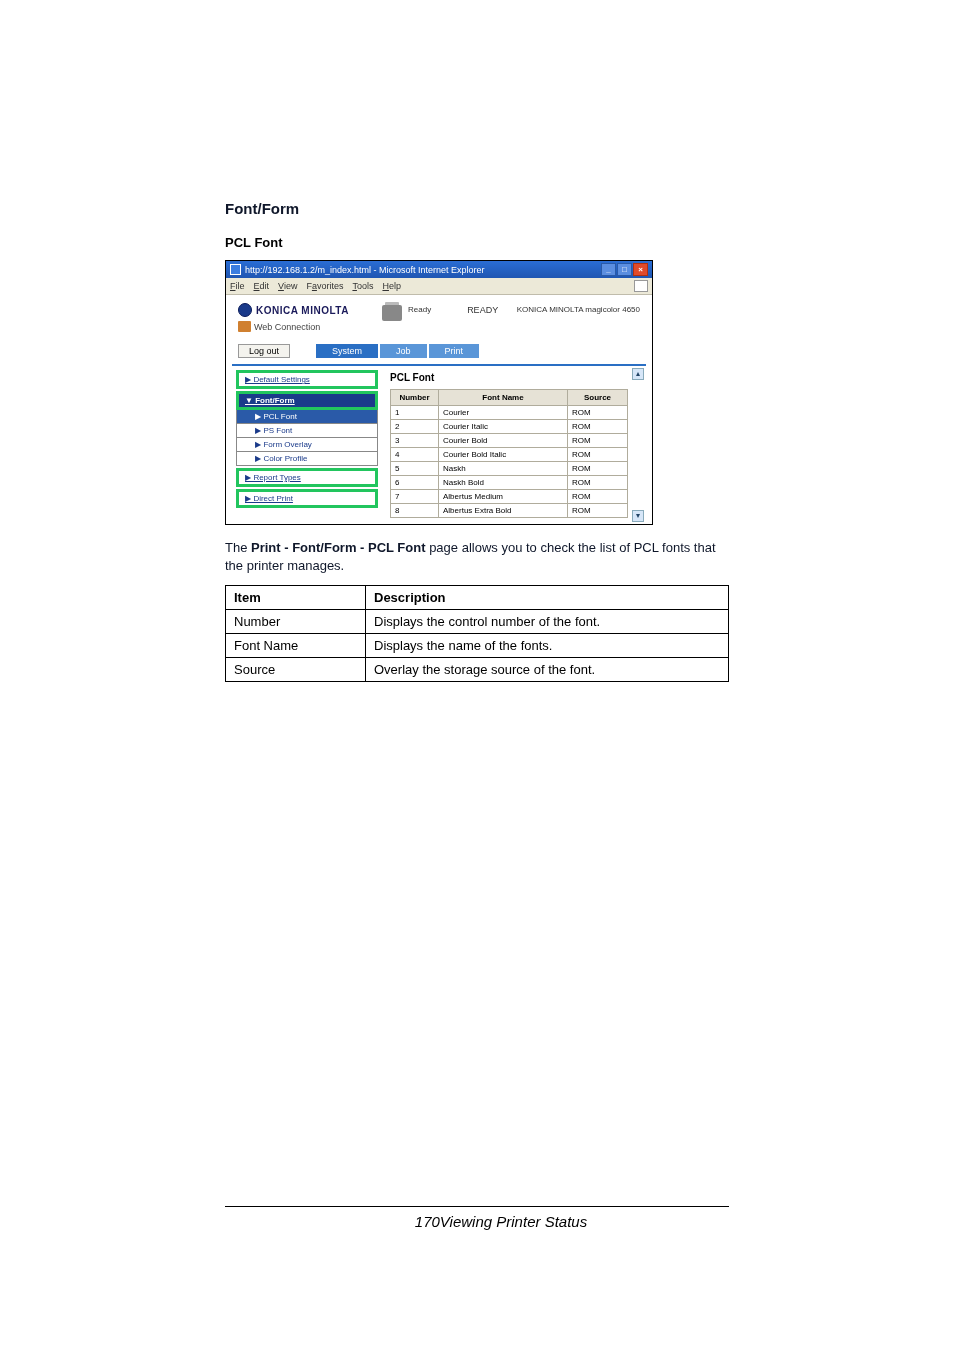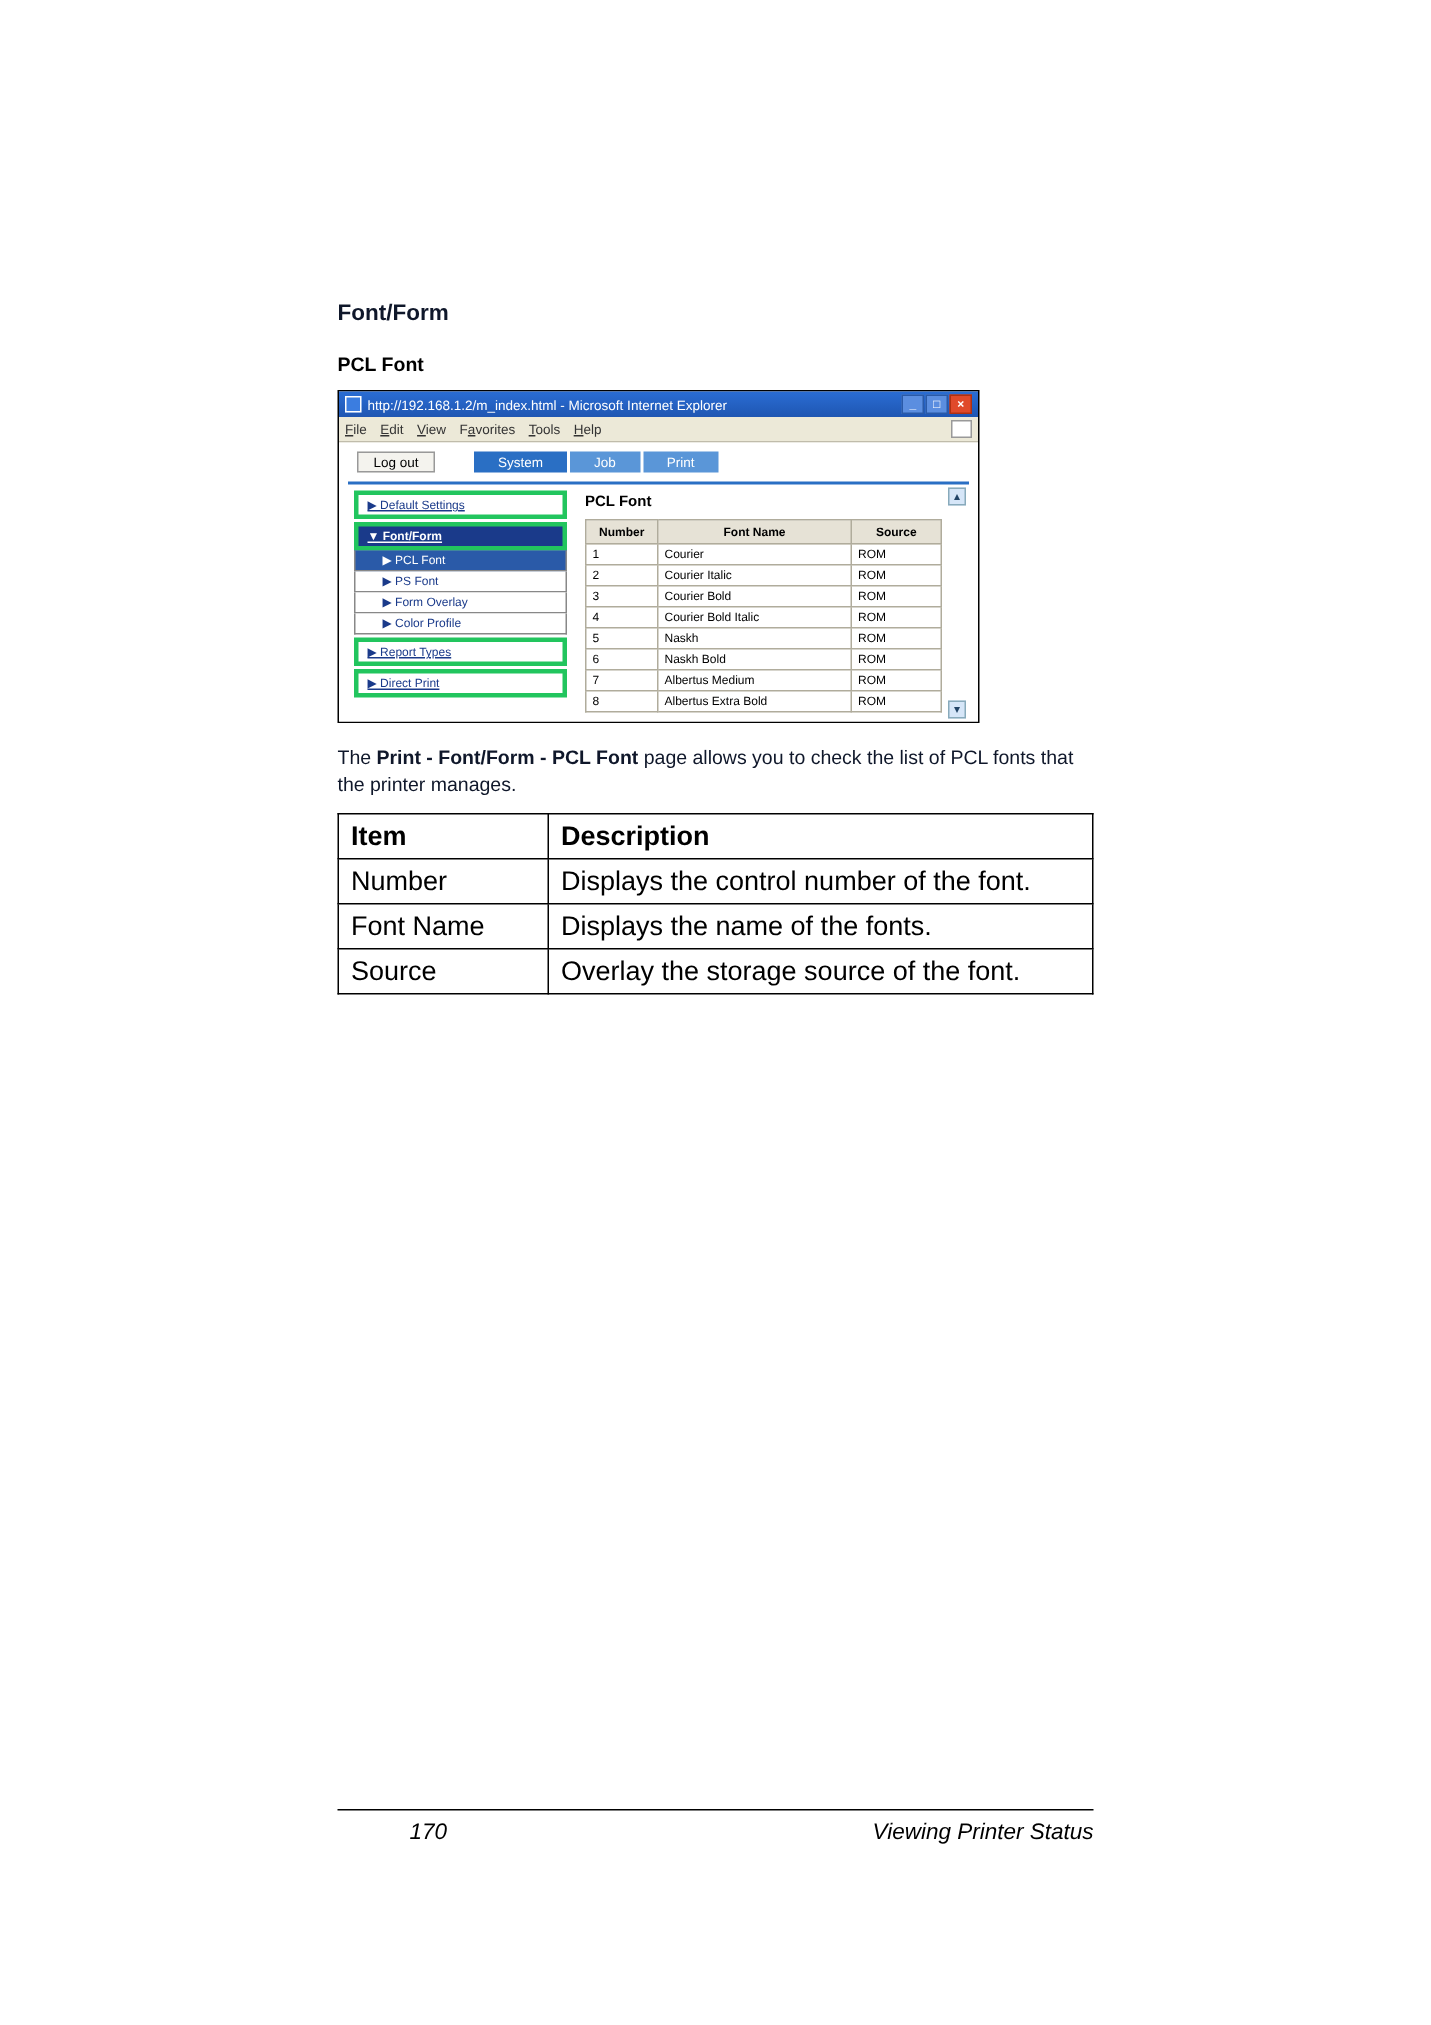--- a/index.html
+++ b/index.html
@@ -165,21 +165,21 @@
       font-size: 13px;
       line-height: 1.4;
       margin-bottom: 10px;
       color: #0f172a;
     }
     .desc-para .bold { font-weight: bold; }
 
     .doc-table {
       width: 504px;
       border-collapse: collapse;
-      font-size: 18px;
+      font-size: 13px;
     }
     .doc-table th, .doc-table td {
       border: 1px solid #000;
       padding: 4px 8px;
       text-align: left;
       vertical-align: top;
     }
     .doc-table th { font-weight: bold; }
     .doc-table .col-item { width: 140px; }
 
@@ -188,21 +188,21 @@
       left: 225px;
       right: 225px;
       bottom: 120px;
     }
     .footer-line {
       border-top: 1px solid #000;
       margin-bottom: 6px;
     }
     .footer-row {
       display: flex;
-      justify-content: space-between;
+      justify-content: center;
       font-size: 15px;
       font-style: italic;
       color: #000;
       margin-left: 48px;
     }
     .u { text-decoration: underline; }
   </style>
 </head>
 <body>
 
@@ -223,20 +223,38 @@
     <div class="menubar">
       <span><span class="u">F</span><span>ile</span></span>
       <span><span class="u">E</span>dit</span>
       <span><span class="u">V</span>iew</span>
       <span>F<span class="u">a</span>vorites</span>
       <span><span class="u">T</span>ools</span>
       <span><span class="u">H</span>elp</span>
       <span class="ms-flag"></span>
     </div>
     <div class="content-area">
+      <div class="header-row">
+        <div class="logo-block">
+          <div class="km-logo">
+            <span class="globe"></span>
+            <span>KONICA MINOLTA</span>
+          </div>
+          <div class="pagescope">
+            <span class="ps-icon"></span>
+            <span> Web Connection</span>
+          </div>
+        </div>
+        <div class="status-block">
+          <span class="printer-icon"></span>
+          <span class="ready-label">Ready</span>
+          <span class="ready-text">READY</span>
+          <span class="device-name">KONICA MINOLTA magicolor 4650</span>
+        </div>
+      </div>
       <div class="logout-row">
         <button class="logout-btn">Log out</button>
         <div class="vtabs">
           <div class="vtab active">System</div>
           <div class="vtab">Job</div>
           <div class="vtab">Print</div>
         </div>
       </div>
       <div class="main-body">
         <div class="scroll-up">▴</div>

